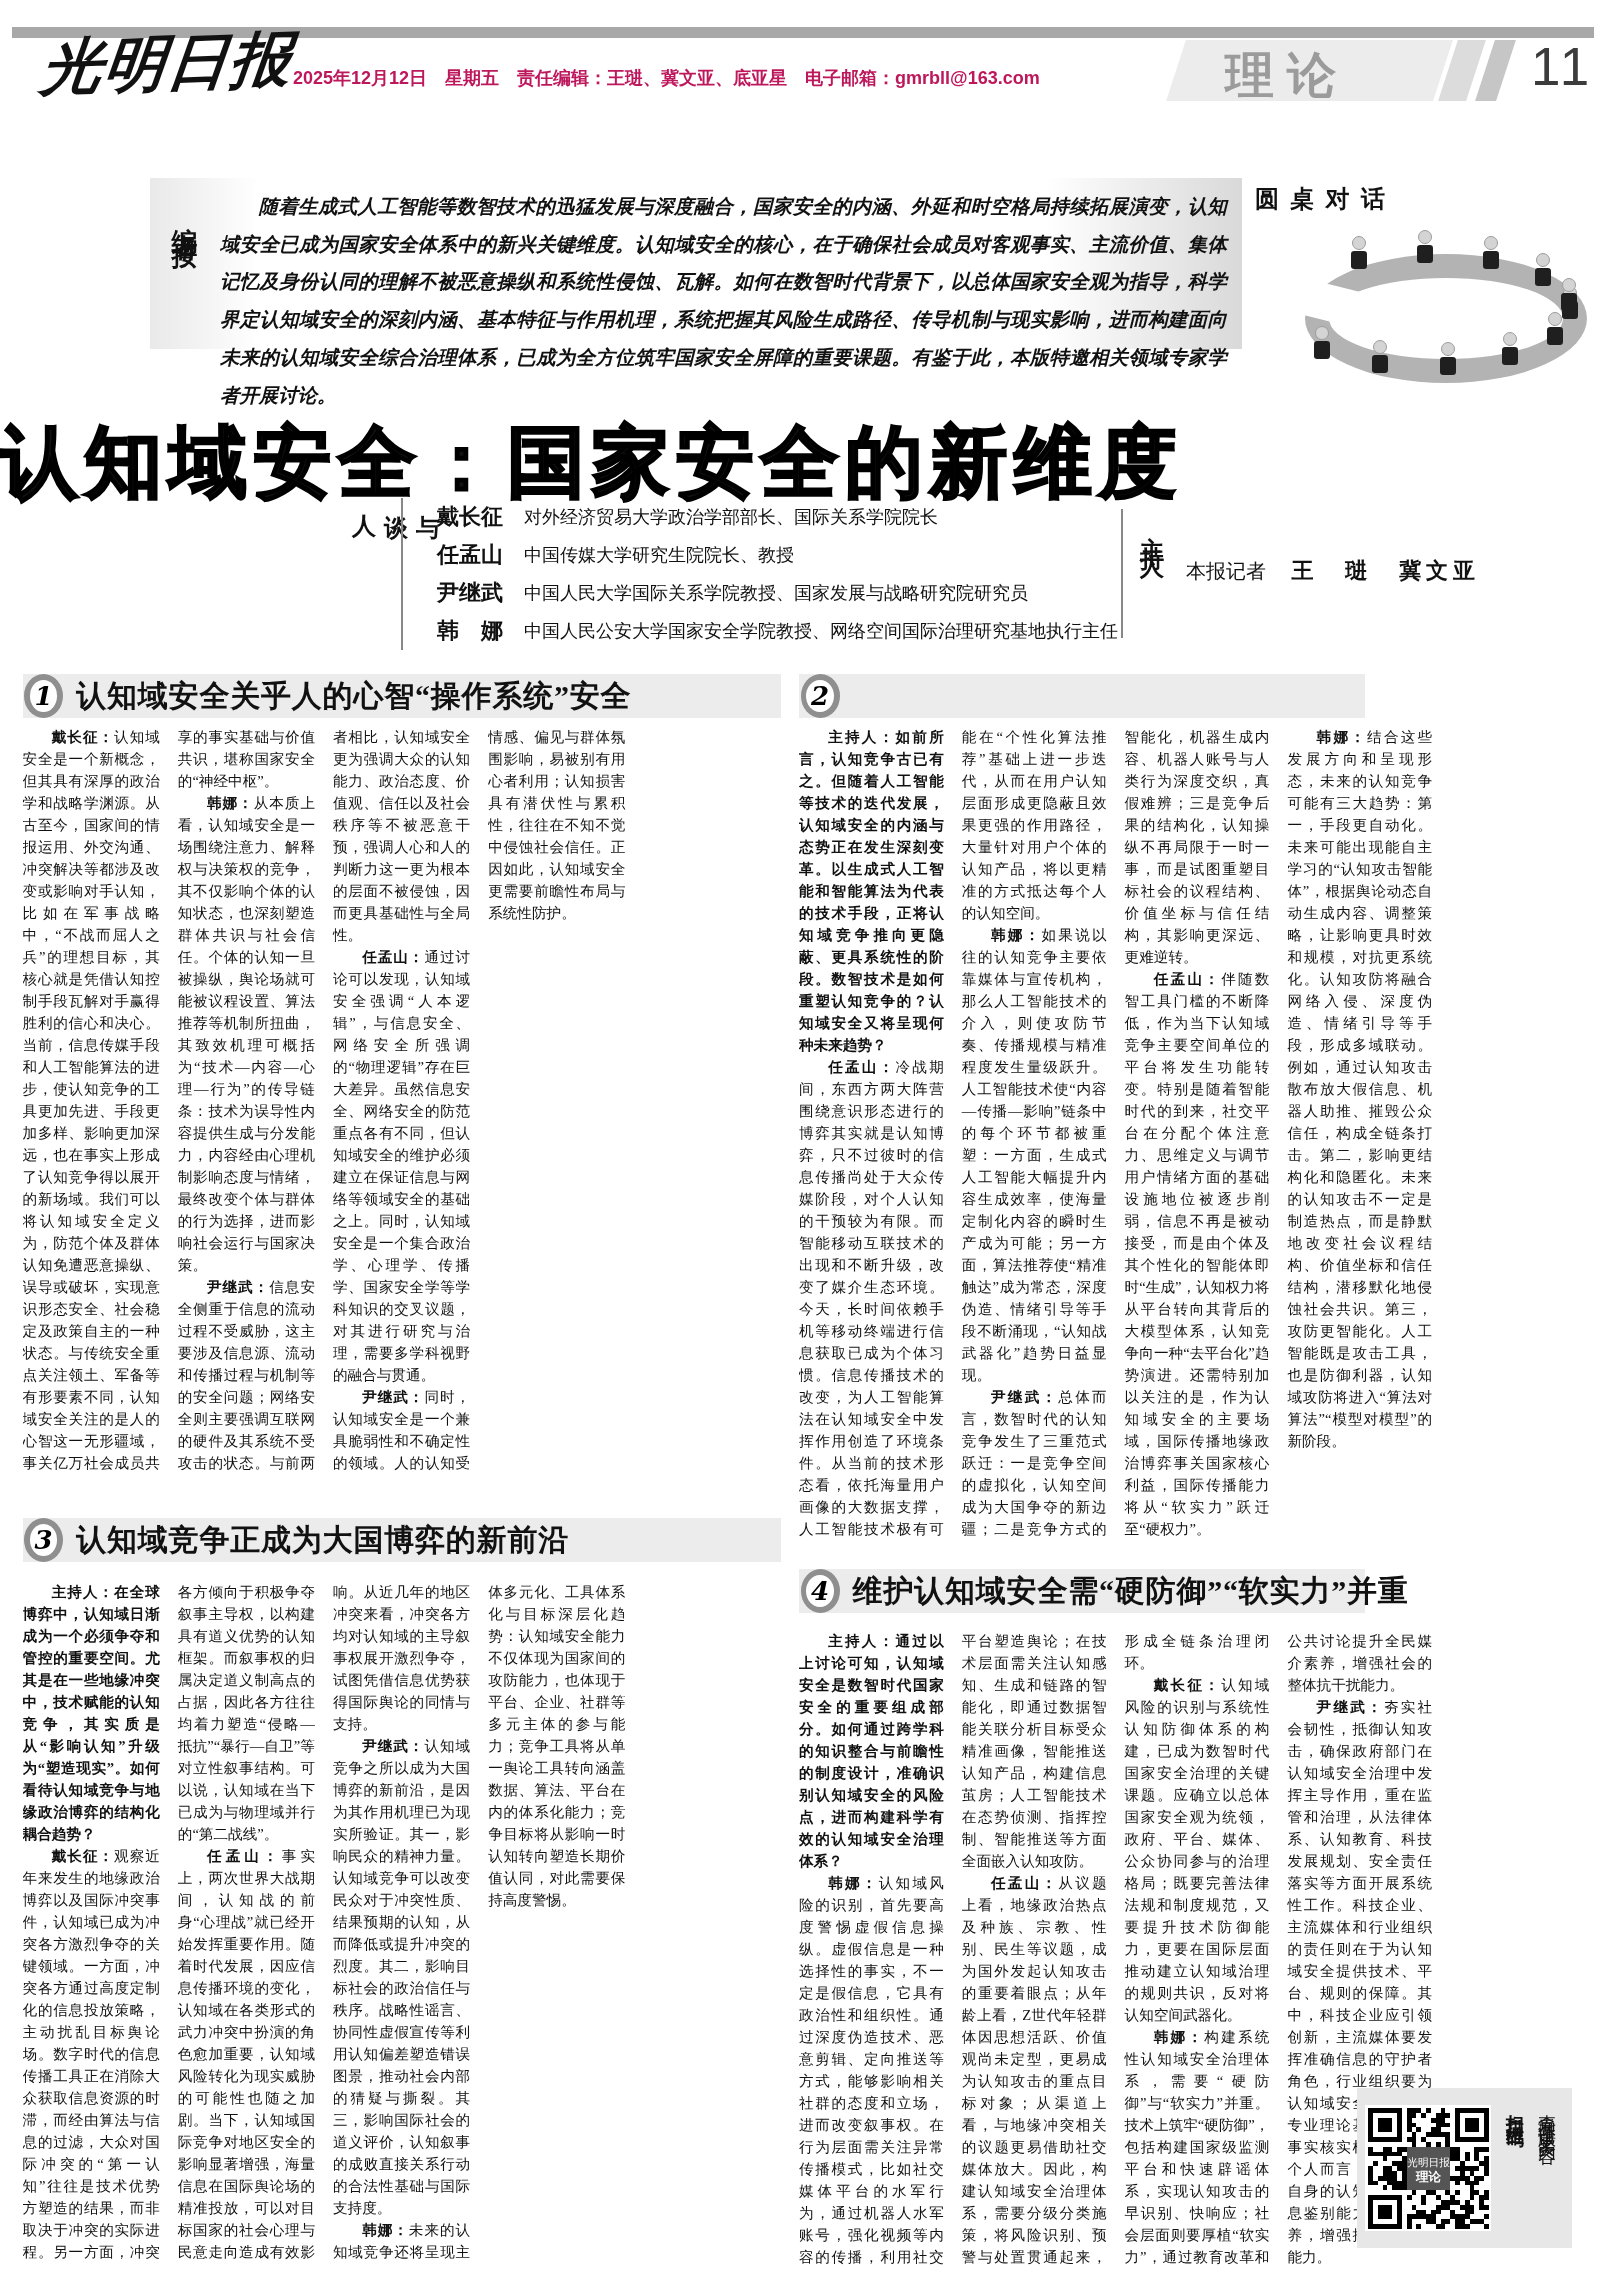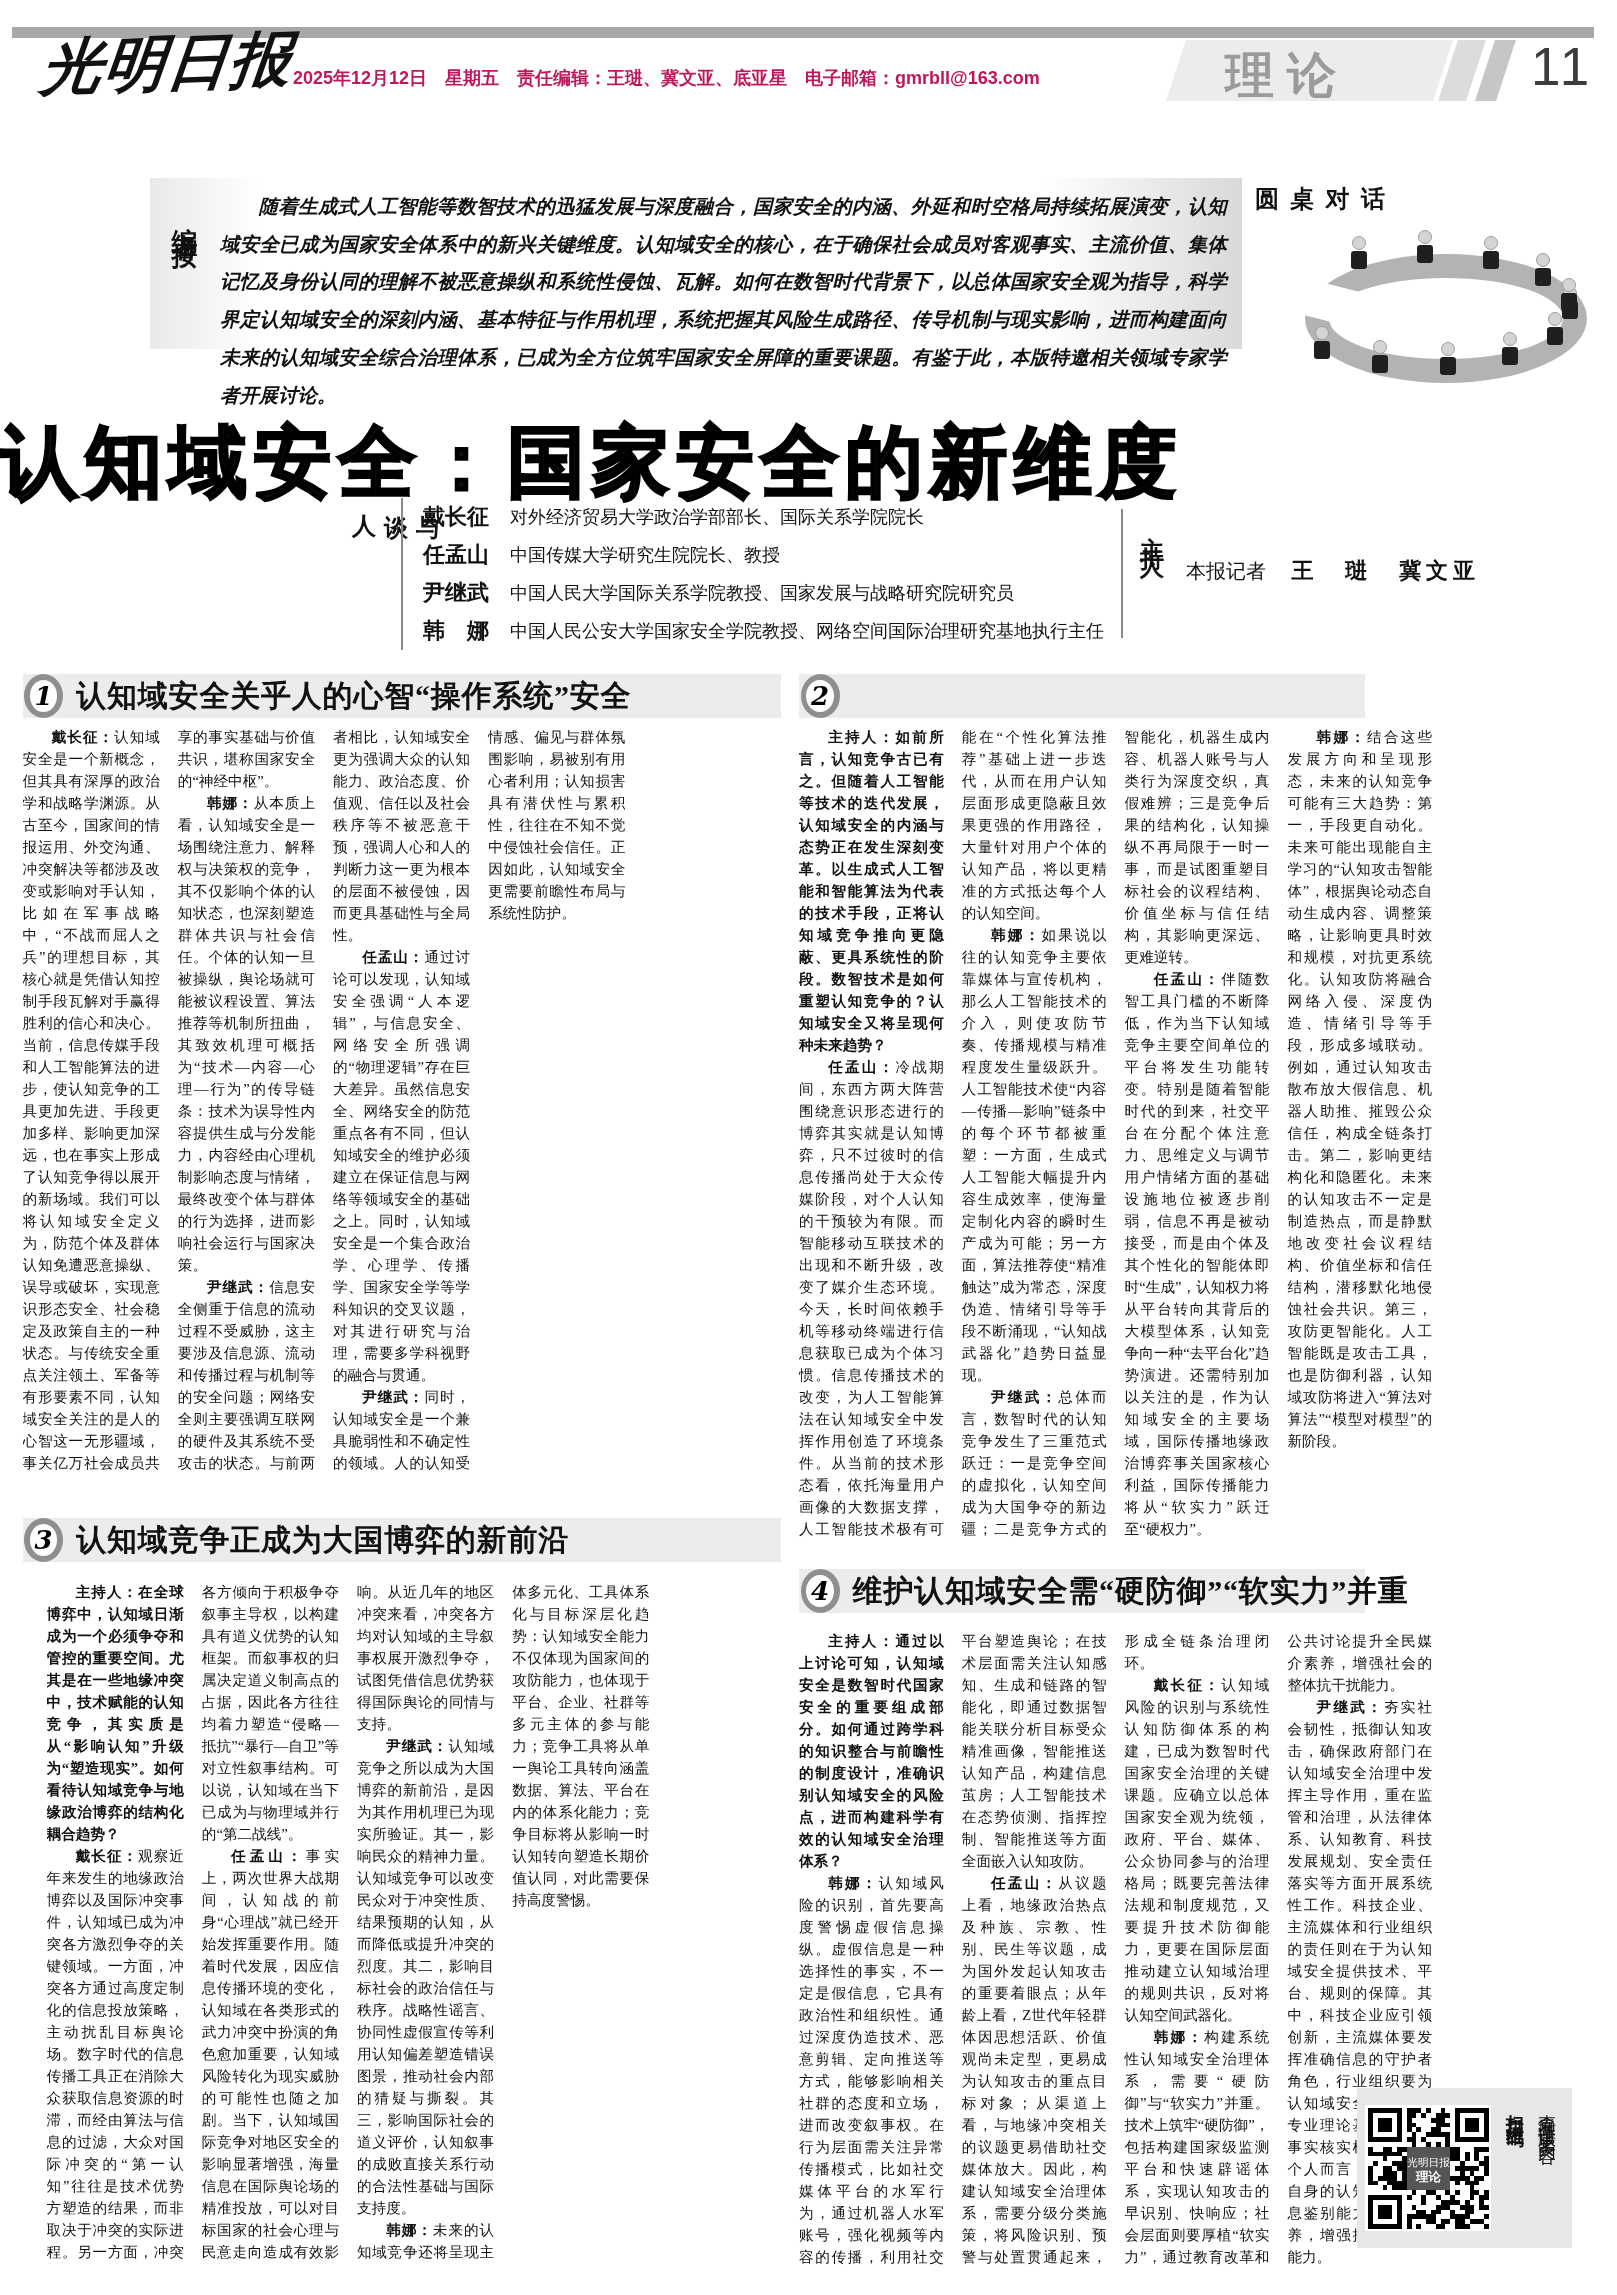--- a/index.html
+++ b/index.html
@@ -37,21 +37,21 @@
   .rt-person{position:absolute;width:18px;height:32px;}
   .rt-head{width:12px;height:12px;border-radius:50%;background:#d4d4d4;border:0.8px solid #9d9d9d;margin:0 auto;}
   .rt-chair{width:15.4px;height:18.6px;background:#1f1f1f;border-radius:3.2px;margin:0.8px auto 0;}
 
   
   .headline{left:0;top:365px;width:1617px;text-align:left;font-family:"DejaVu Serif",serif;font-weight:bold;
         font-size:78px;letter-spacing:6.5px;-webkit-text-stroke:2.4px #000;line-height:1.15;}
   .guests{left:348px;top:495px;width:760px;}
   .v-label{position:absolute;writing-mode:vertical-rl;font-family:"DejaVu Serif",serif;font-weight:bold;
         font-size:24px;letter-spacing:9.7px;}
-  .guest-list{position:absolute;left:53px;top:3.2px;border-left:2.4px solid #888;padding-left:20px;width:687px;}
+  .guest-list{position:absolute;left:53px;top:3.2px;border-left:2.4px solid #888;padding-left:34px;width:687px;}
   .guest-row{height:38px;display:flex;align-items:center;}
   .guest-name{font-family:"DejaVu Serif",serif;font-weight:bold;font-size:22px;width:87px;flex:none;}
   .guest-title{font-family:"Liberation Sans",sans-serif;font-size:18px;color:#111;}
   .host{left:1121px;top:509px;width:453px;height:129px;border-left:2.4px solid #888;}
   .host .v-label{left:13px;top:8px;}
   .host-text{position:absolute;left:63px;top:47px;font-family:"Liberation Sans",sans-serif;font-size:20px;}
   .host-text b{font-family:"DejaVu Serif",serif;font-size:22px;letter-spacing:4.9px;}
 
   
   .section{position:absolute;}
@@ -67,21 +67,21 @@
   .cols p{margin:0;text-indent:2em;}
   .cols p.q{font-weight:bold;}
   .cols .speaker{font-weight:bold;}
   .c5{column-count:5;}
   #sec1{left:22.6px;top:674px;width:758px;}
   #sec1 .cols{top:52px;width:758px;height:754px;}
   #sec2{left:799px;top:674px;width:796px;}
   #sec2 .sec-head{width:566px;}
   #sec2 .cols{top:52px;width:796px;height:825px;}
   #sec3{left:22.6px;top:1518px;width:758px;}
-  #sec3 .cols{top:63px;width:758px;height:691px;margin-left:24px;}
+  #sec3 .cols{top:63px;width:758px;height:691px;}
   #sec4{left:799px;top:1569px;width:796px;}
   #sec4 .sec-head{width:566px;}
   #sec4 .cols{top:61px;width:796px;height:642px;}
 
   
   .qrbox{left:1357px;top:2088px;width:215px;height:160px;background:#e7e7e7;display:flex;align-items:center;z-index:5;}
   .qr-wrap{width:126px;height:126px;background:#fff;margin-left:8px;flex:none;display:flex;
         align-items:center;justify-content:center;}
   .qr-captions{display:flex;flex-direction:row;height:137px;margin-left:8px;}
   .qr-cap{writing-mode:vertical-rl;font-family:"Liberation Sans",sans-serif;font-size:18px;letter-spacing:4px;

